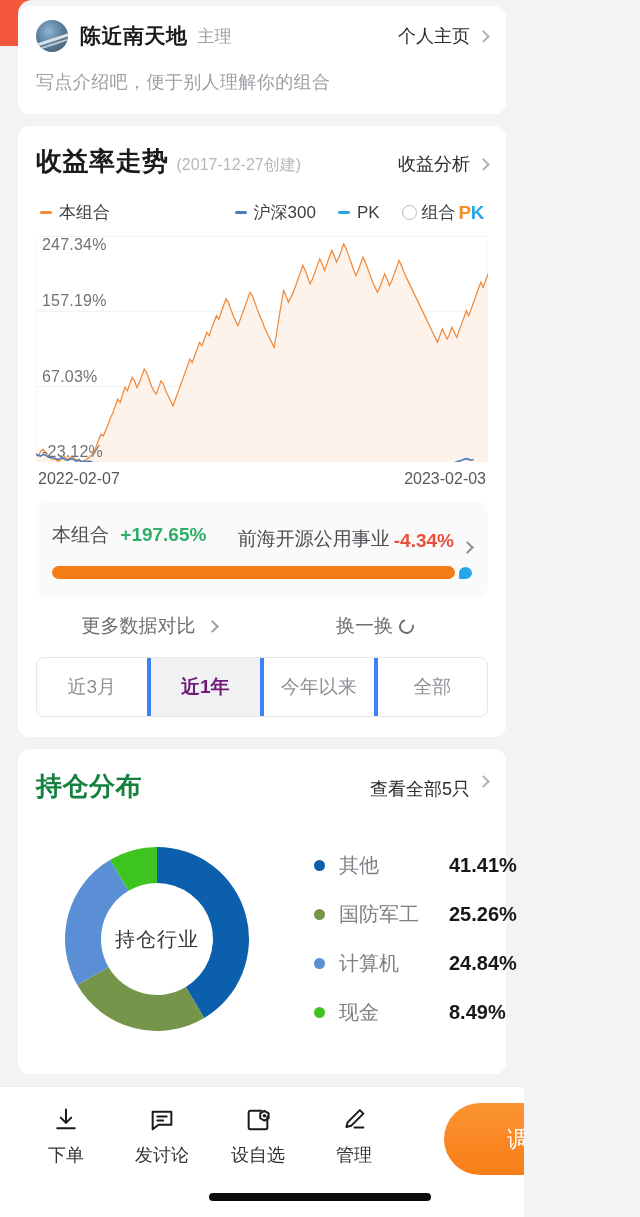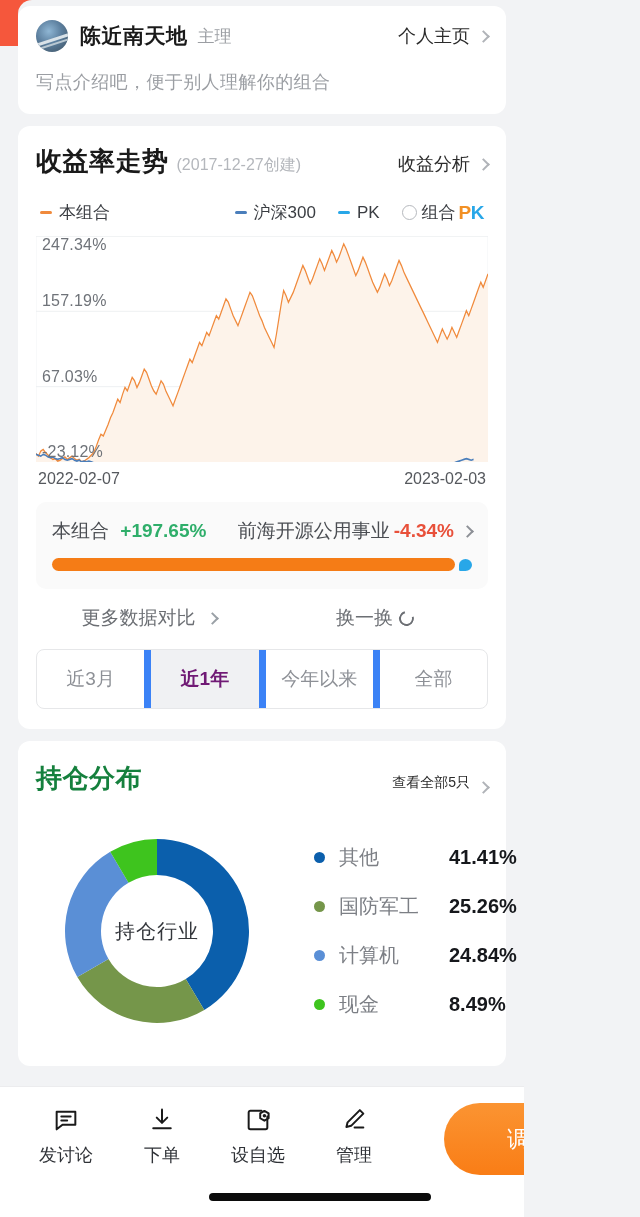--- a/index.html
+++ b/index.html
@@ -114,21 +114,21 @@
   }
 
   
   .compare {
     margin-top: 14px; background: #fafafa; border-radius: 10px;
     padding: 16px 16px 18px 16px;
   }
   .compare-row { display: flex; align-items: center; font-size: 19px; }
   .cmp-left { color: #4a4d52; }
   .cmp-left .val { color: #2fae6a; font-weight: bold; margin-left: 6px; }
-  .cmp-right { margin-left: auto; display: flex; align-items: center; color: #4a4d52; }
+  .cmp-right { margin-left: auto; display: flex; align-items: flex-end; color: #4a4d52; margin-top: 8px; }
   .cmp-right .val { color: #e8503a; font-weight: bold; margin-left: 4px; }
   .bar-track {
     position: relative; margin-top: 14px; height: 13px;
   }
   .bar-fill {
     position: absolute; left: 0; top: 0; height: 13px; width: 96%;
     background: #f57c16; border-radius: 7px;
   }
   .bar-dot {
     position: absolute; right: 0; top: 1px;
@@ -150,30 +150,30 @@
 
   
   .tabs {
     display: flex; margin-top: 18px;
     border: 1px solid #e6e7e9; border-radius: 8px; overflow: hidden;
     background: #fff;
   }
   .tab {
     flex: 1; text-align: center; padding: 16px 0;
     font-size: 19px; color: #8d9096;
-    border-right: 7px solid #3b82f6;
+    border-right: 4px solid #3b82f6;
   }
   .tab:last-child { border-right: none; }
   .tab.active { background: #f0f1f3; color: #701a75; font-weight: bold; }
 
   
   .hold-card { padding: 20px 18px 26px 18px; }
   .hold-head { display: flex; align-items: baseline; }
   .hold-title { font-size: 26px; font-weight: bold; color: #15803d; letter-spacing: .5px; }
-  .hold-all { margin-left:auto; display:flex; align-items:flex-end; font-size: 14px; color: #2b2b2b; }
+  .hold-all { margin-left:auto; display:flex; align-items:flex-start; font-size: 18px; color: #2b2b2b; }
 
   .donut-area { display: flex; align-items: center; margin-top: 26px; }
   .donut { position: relative; width: 218px; height: 218px; margin-left: 12px; flex:0 0 218px; }
   .donut svg { display: block; }
   .donut-center {
     position: absolute; inset: 0; display: flex;
     align-items: center; justify-content: center;
     font-size: 20px; color: #33363b; letter-spacing: 1px;
   }
   .legend2 { margin-left: 48px; }
@@ -367,36 +367,36 @@
         </div>
       </div>
     </div>
   </div>
 
   <div class="bottombar">
     <div class="nav">
       <div class="navitem">
         <span class="navicon">
           <svg width="28" height="28" viewBox="0 0 24 24" fill="none" stroke="#1a1a1a" stroke-width="1.7" stroke-linecap="round" stroke-linejoin="round">
+            <path d="M12 3v11"></path>
+              <path d="M7.5 10l4.5 4.5 4.5-4.5"></path>
+              <path d="M4.5 19h15"></path>
+          </svg>
+        </span>
+        <span class="navlabel">下单</span>
+      </div>
+      <div class="navitem">
+        <span class="navicon">
+          <svg width="28" height="28" viewBox="0 0 24 24" fill="none" stroke="#1a1a1a" stroke-width="1.7" stroke-linecap="round" stroke-linejoin="round">
             <path d="M4 5h16v11H9l-5 4z"></path>
               <path d="M8 9h8"></path>
               <path d="M8 12.5h5"></path>
           </svg>
         </span>
         <span class="navlabel">发讨论</span>
-      </div>
-      <div class="navitem">
-        <span class="navicon">
-          <svg width="28" height="28" viewBox="0 0 24 24" fill="none" stroke="#1a1a1a" stroke-width="1.7" stroke-linecap="round" stroke-linejoin="round">
-            <path d="M12 3v11"></path>
-              <path d="M7.5 10l4.5 4.5 4.5-4.5"></path>
-              <path d="M4.5 19h15"></path>
-          </svg>
-        </span>
-        <span class="navlabel">下单</span>
       </div>
       <div class="navitem">
         <span class="navicon">
           <svg width="28" height="28" viewBox="0 0 24 24" fill="none" stroke="#1a1a1a" stroke-width="1.7" stroke-linecap="round" stroke-linejoin="round">
             <path d="M15 4H5.5A1.5 1.5 0 0 0 4 5.5v13A1.5 1.5 0 0 0 5.5 20h13a1.5 1.5 0 0 0 1.5-1.5V9"></path>
             <path d="M17.5 4.2l3.6 2.1v4.2l-3.6 2.1-3.6-2.1V6.3z"></path>
             <circle cx="17.5" cy="8.4" r="1.5" fill="#1a1a1a" stroke="none"></circle>
           </svg>
         </span>
         <span class="navlabel">设自选</span>

